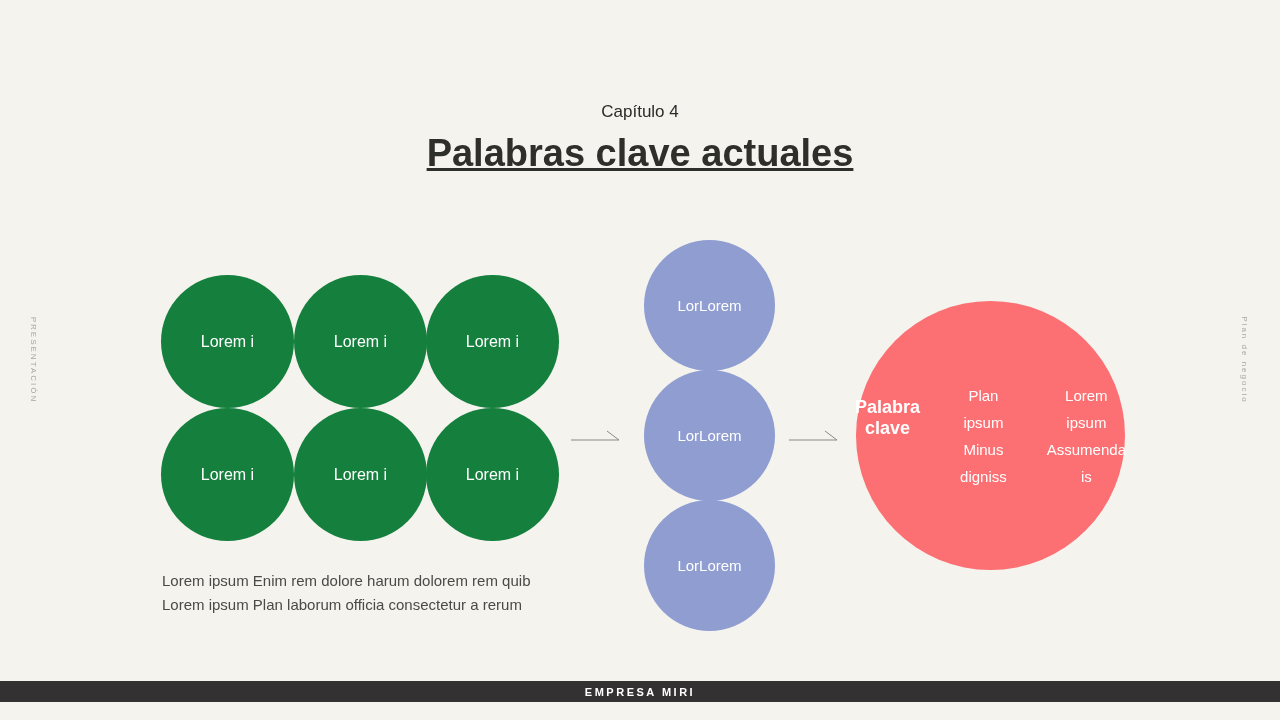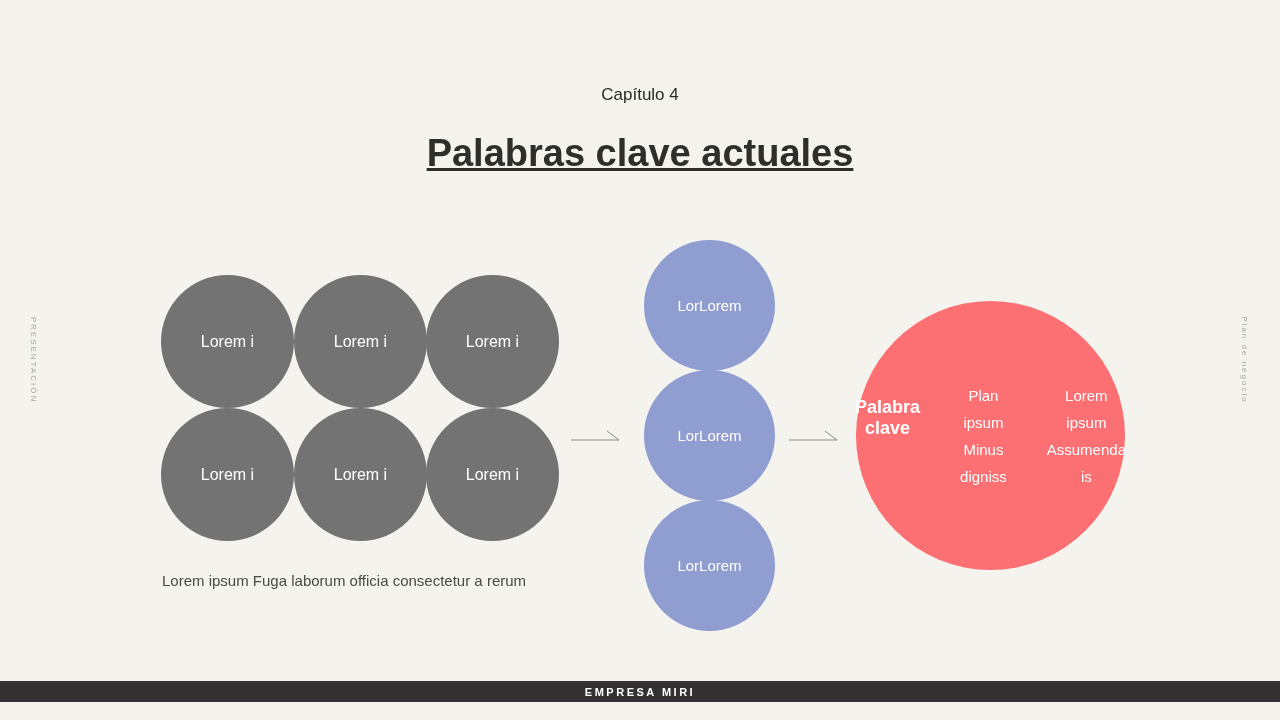--- a/index.html
+++ b/index.html
@@ -2,40 +2,40 @@
 <html><head>
 <meta charset="utf-8">
 <style>
   html, body { margin:0; padding:0; }
   body {
     width:1280px; height:720px; overflow:hidden; position:relative;
     background:#f4f3ee;
     font-family:"Liberation Sans", "DejaVu Sans", sans-serif;
   }
   .chapter {
-    position:absolute; left:0; width:1280px; top:85px; text-align:center;
+    position:absolute; left:0; width:1280px; top:102px; text-align:center;
     font-size:17px; color:#2b2b27;
   }
   .title {
     position:absolute; left:0; width:1280px; top:132px; text-align:center;
     font-size:38px; font-weight:bold; color:#2e2e2a;text-decoration:underline;
   }
   .side {
     position:absolute; top:360px; font-size:8px; letter-spacing:2px;
     color:#a8a8a2; white-space:nowrap;
     transform-origin:center center;
   }
   .side-left { left:33px; transform:translate(-50%,-50%) rotate(90deg); }
   .side-right { left:1244px; transform:translate(-50%,-50%) rotate(90deg); letter-spacing:2px; }
   .circle {
     position:absolute; border-radius:50%;
     display:flex; align-items:center; justify-content:center;
     color:#ffffff; text-align:center; box-sizing:border-box;
   }
-  .green { width:133px; height:133px; background:#737373; font-size:16px; }
+  .green { width:133px; height:133px; background:#15803d; font-size:16px; }
   .blue { width:131px; height:131px; background:#8f9dd1; font-size:15px; line-height:21px; }
   .red { width:269px; height:269px; background:#fc6f72; }
   .red .kw { font-size:18px; font-weight:bold; margin-bottom:26px; margin-top:-10px; }
   .red .ln { font-size:15px; line-height:27px; }
   .arrow { position:absolute; width:50px; height:12px; }
   .desc {
     position:absolute; left:162px; top:569px; font-size:15px; line-height:24px;
     color:#4a4a46;
   }
   .footer {
@@ -68,21 +68,22 @@
     </div>
   <div class="circle green" style="left:294px;top:408px;">
       <span>Lorem i</span>
     </div>
   <div class="circle green" style="left:426px;top:408px;">
       <span>Lorem i</span>
     </div>
 </div>
 
 <div class="desc">
-  <div>Lorem ipsum Fuga laborum officia consectetur a rerum</div>
+  <div>Lorem ipsum Enim rem dolore harum dolorem rem quib</div>
+  <div>Lorem ipsum Plan laborum officia consectetur a rerum</div>
 </div>
 
 <svg class="arrow" style="left:571px;top:430px;" viewBox="0 0 50 12">
   <line x1="0" y1="10" x2="48" y2="10" stroke="#8a8a86" stroke-width="1"></line>
   <line x1="48" y1="10" x2="36" y2="1" stroke="#8a8a86" stroke-width="1"></line>
 </svg>
 
 <div>
   <div class="circle blue" style="left:644px;top:240px;">
     <span>Lor</span>

